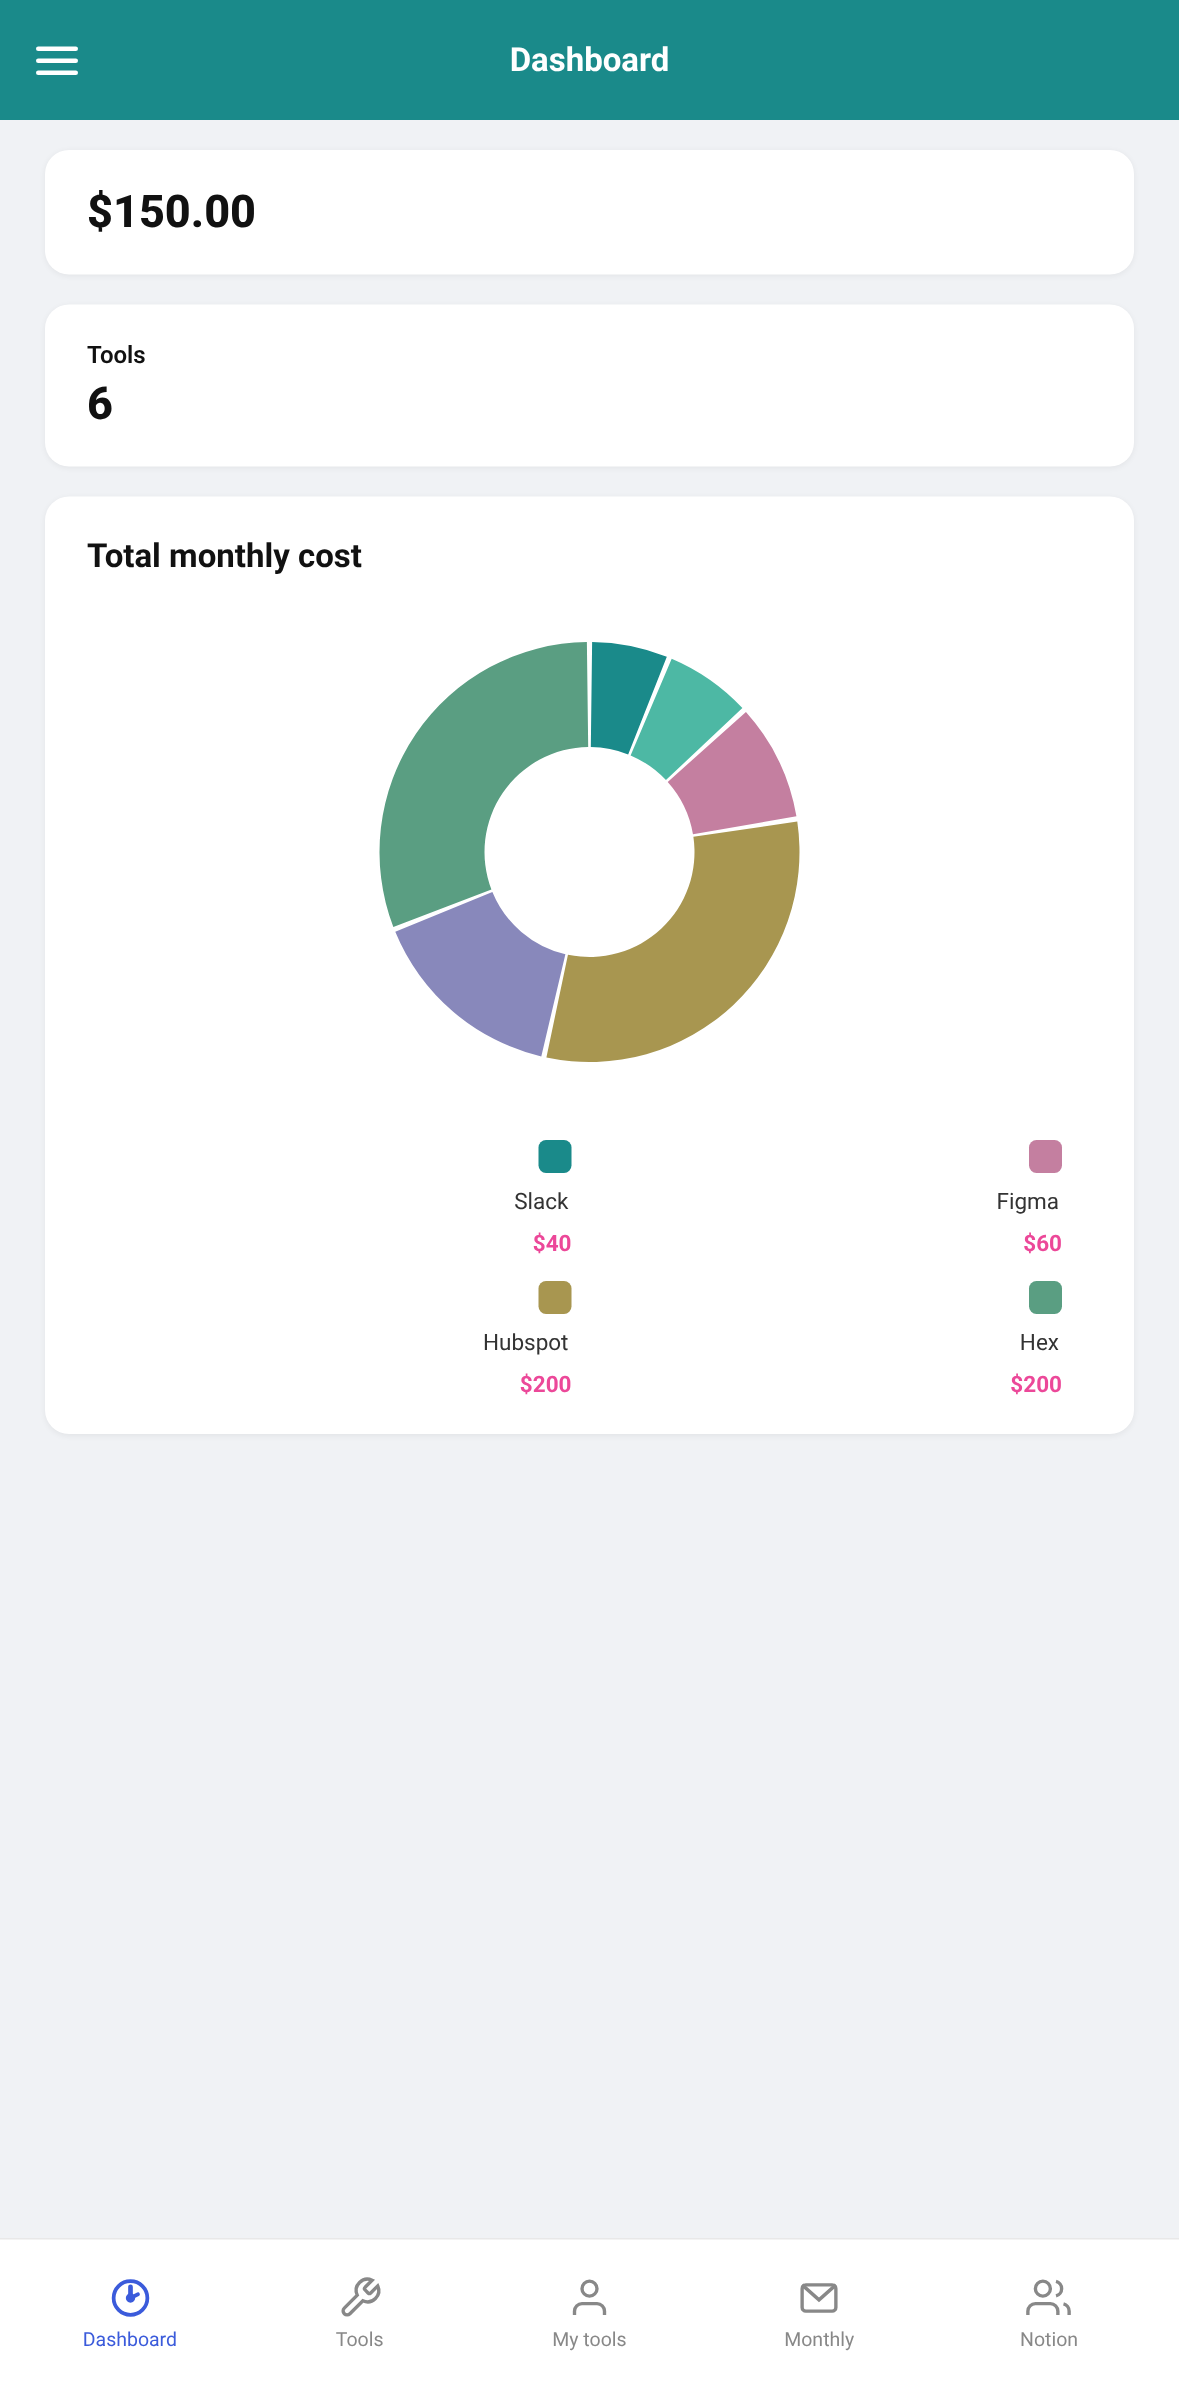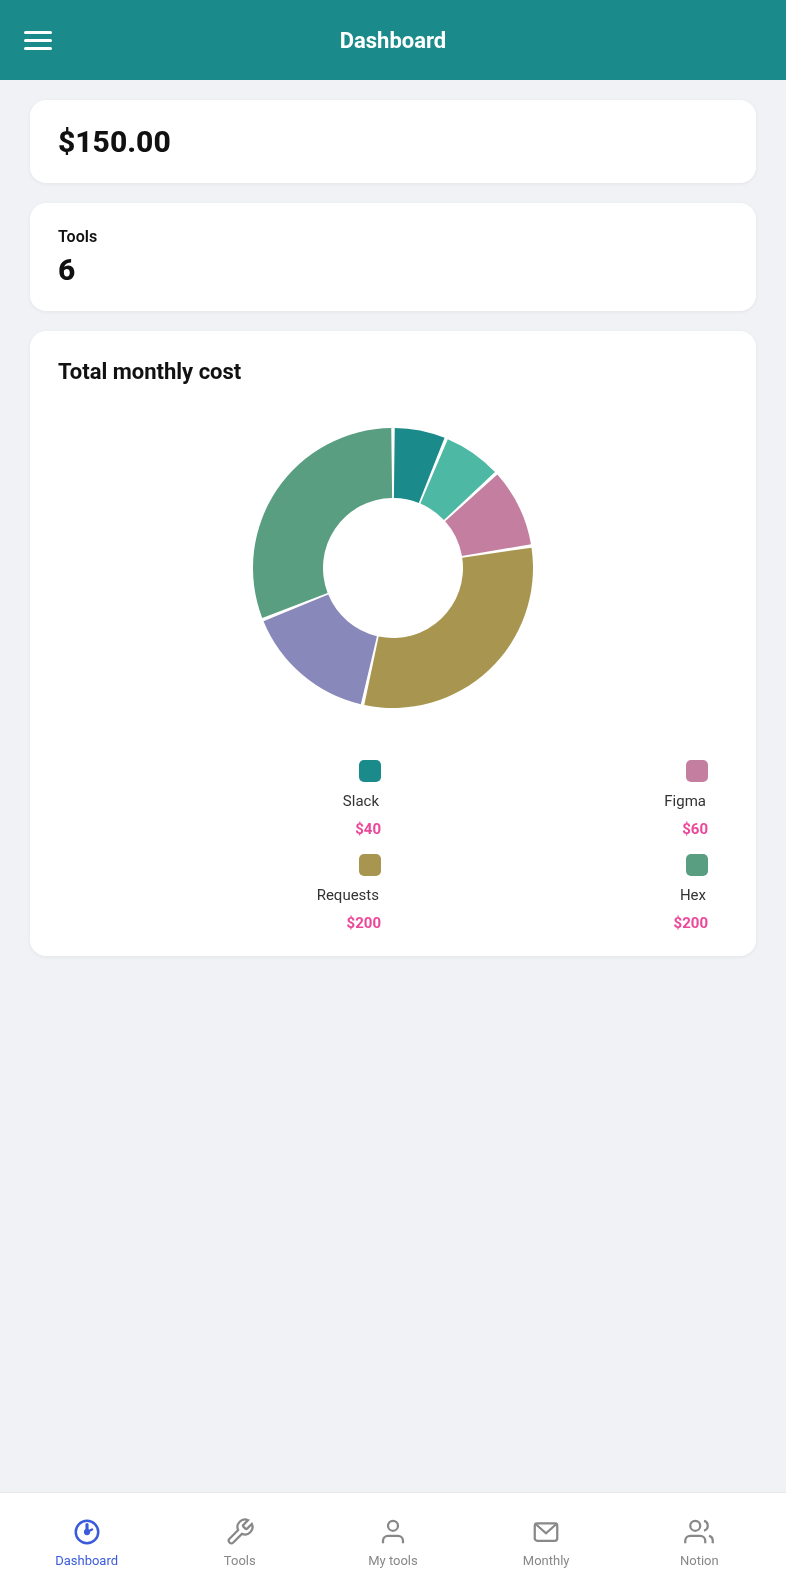--- a/index.html
+++ b/index.html
@@ -216,21 +216,21 @@
           <span class="legend-name">Slack </span>
           <span class="legend-value">$40</span>
         </div>
         <div class="legend-item">
           <div class="legend-dot" style="background: rgb(196, 127, 160);"></div>
           <span class="legend-name">Figma </span>
           <span class="legend-value">$60</span>
         </div>
         <div class="legend-item">
           <div class="legend-dot" style="background: rgb(168, 150, 80);"></div>
-          <span class="legend-name">Requests </span>
+          <span class="legend-name">Hubspot </span>
           <span class="legend-value">$200</span>
         </div>
         <div class="legend-item">
           <div class="legend-dot" style="background: rgb(90, 158, 130);"></div>
           <span class="legend-name">Hex </span>
           <span class="legend-value">$200</span>
         </div>
       </div>
   </div>
 

